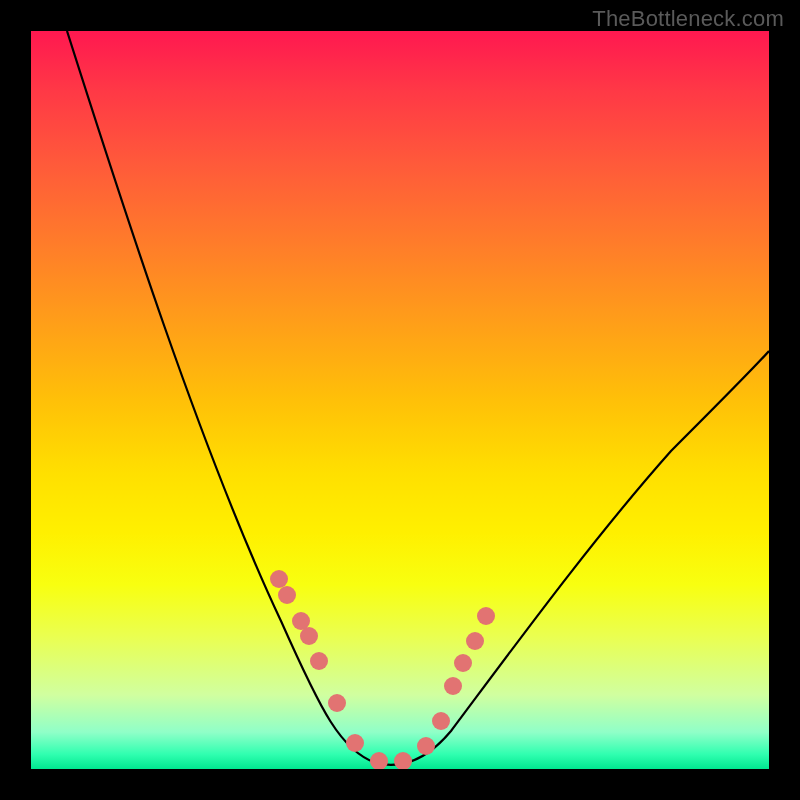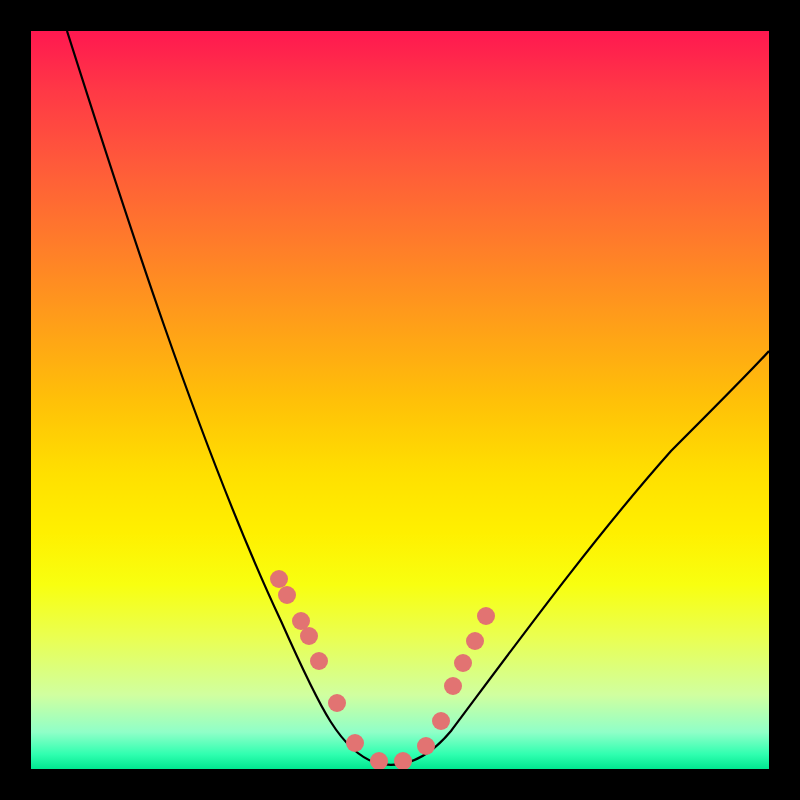--- a/index.html
+++ b/index.html
@@ -61,20 +61,21 @@
   }
   .dot {
     fill: #e27372;
   }
 </style>
 </head>
 <body>
 
 <div class="frame">
 
+  <div class="watermark">TheBottleneck.com</div>
 
   <div class="plot">
     <svg class="curve" viewBox="0 0 738 738" preserveAspectRatio="none">
       <path d="M 36 0
                C 90 170, 170 420, 250 590
                C 290 680, 310 720, 345 732
                C 370 738, 395 730, 420 700
                C 480 620, 560 510, 640 420
                C 690 370, 720 340, 738 320" fill="none" stroke="#000" stroke-width="2.2"></path>
 

